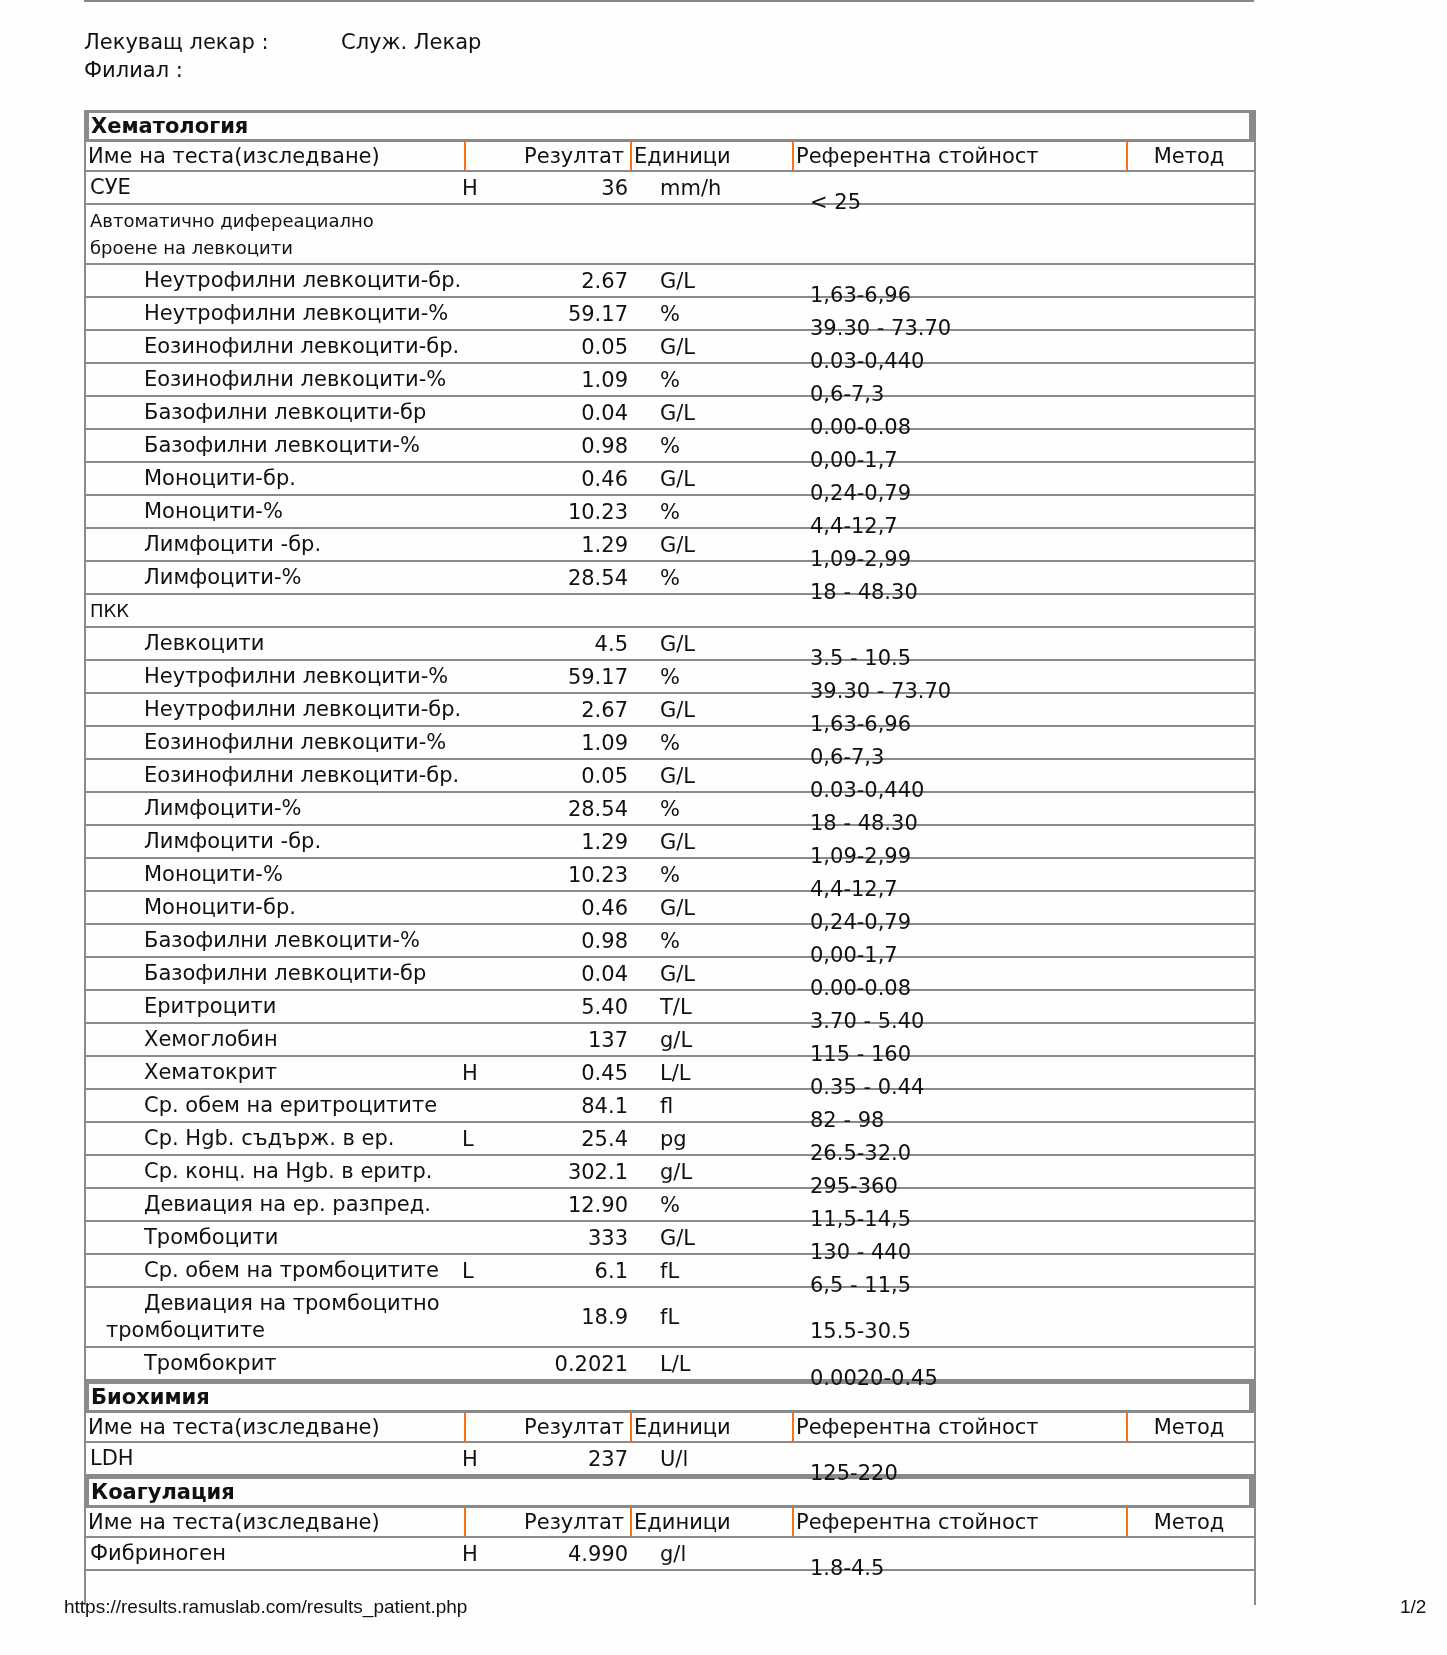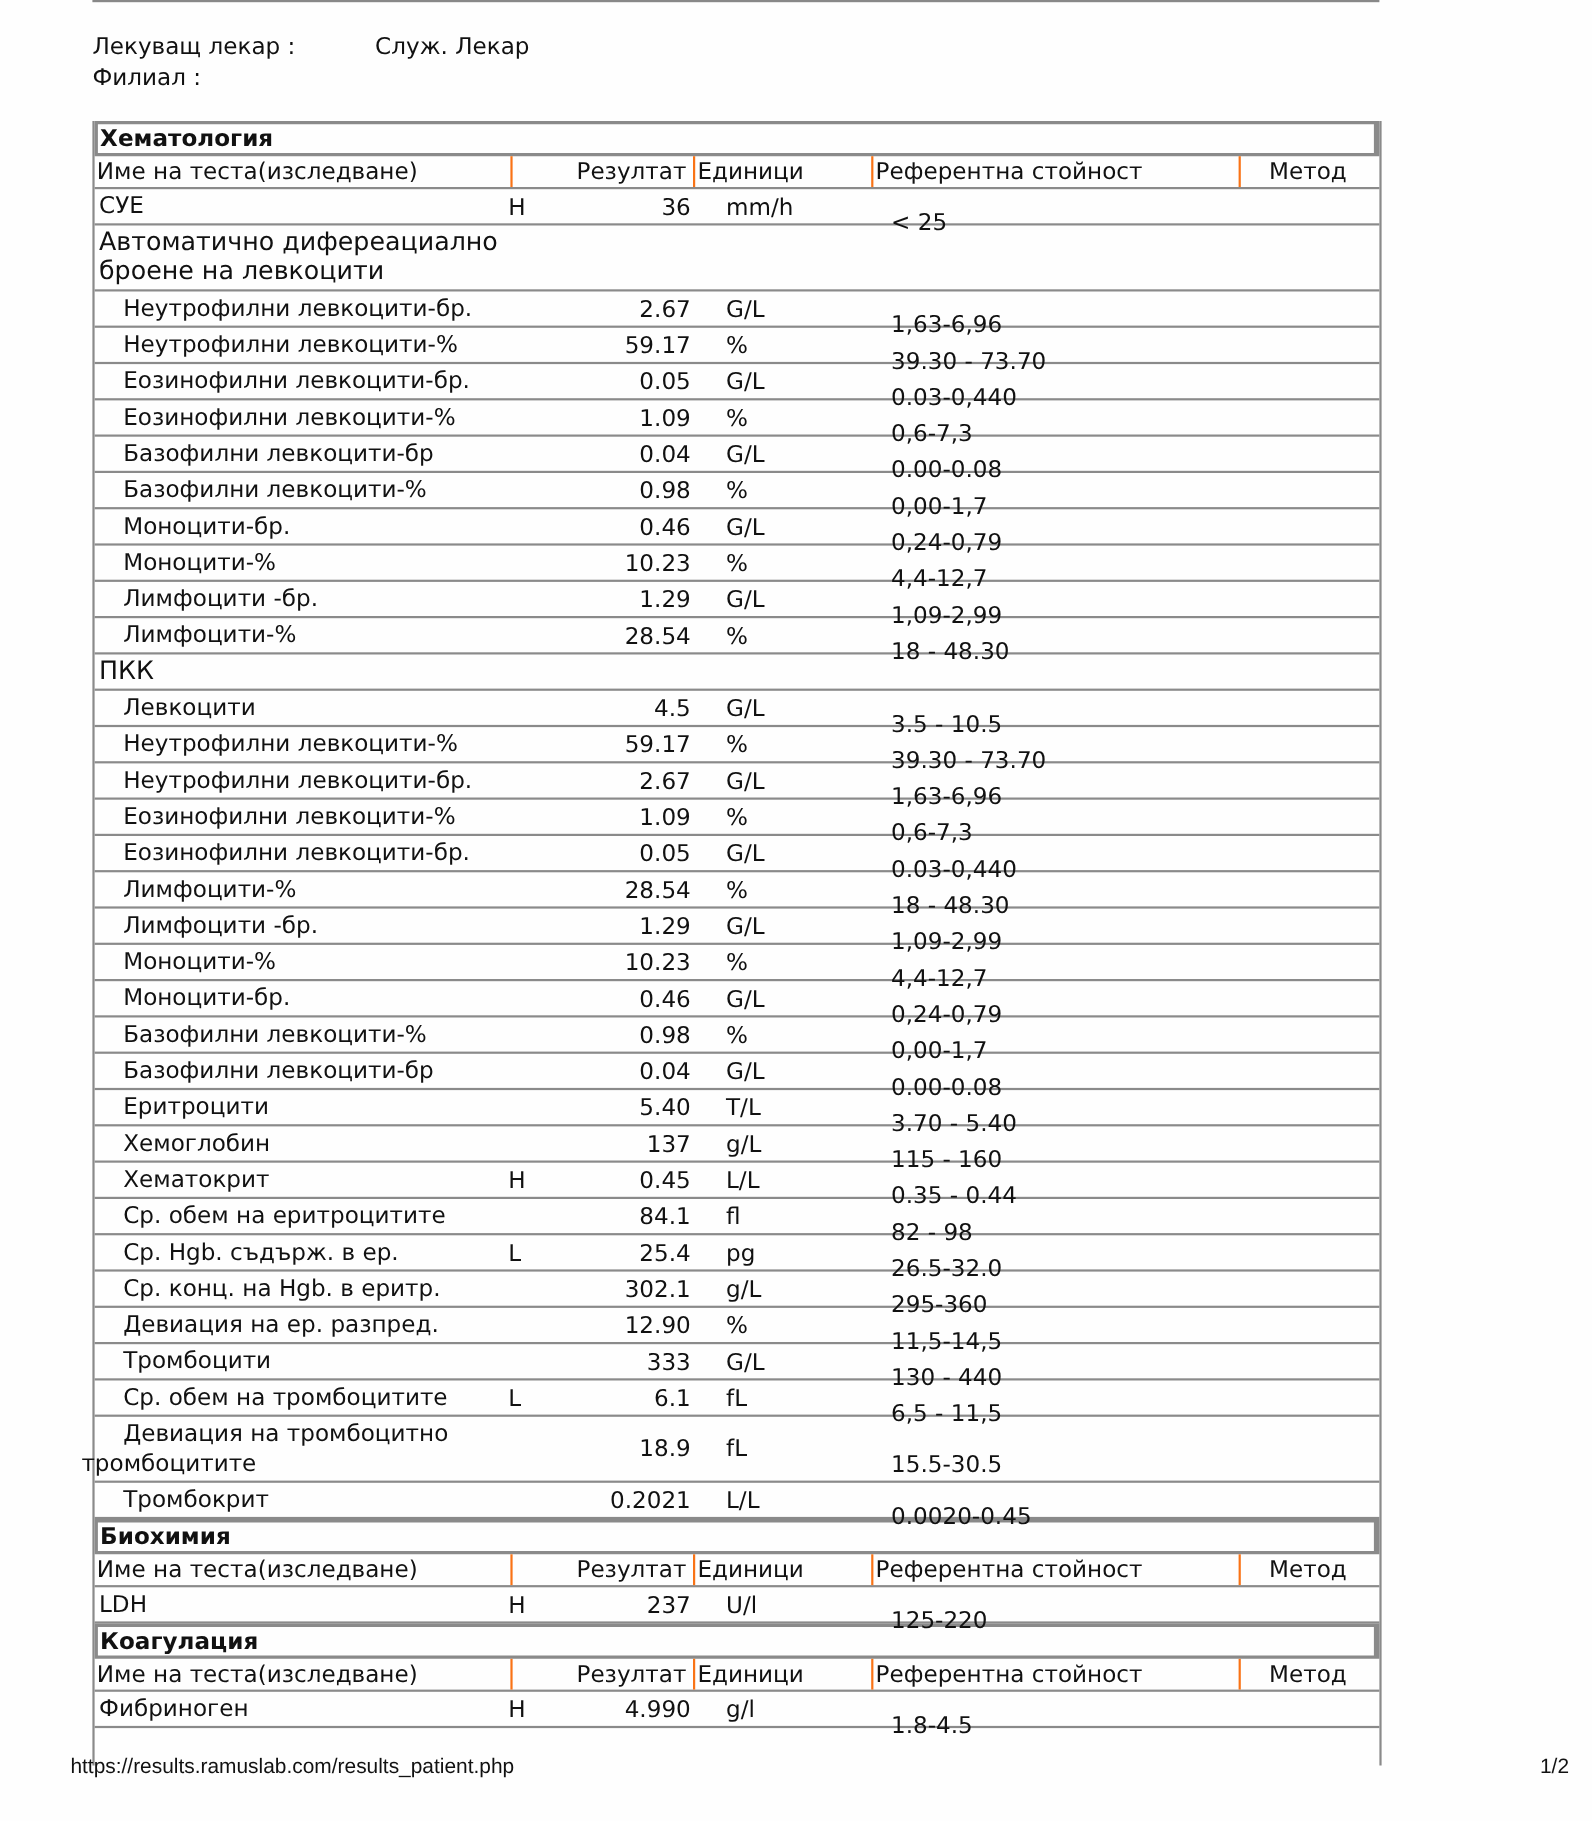--- a/index.html
+++ b/index.html
@@ -19,27 +19,27 @@
   .hdr > div:last-child { border-right: none; }
   .c-name { width: 380px; }
   .c-res { width: 166px; text-align: right; padding-right: 6px; }
   .c-unit { width: 162px; }
   .c-ref { width: 334px; }
   .c-meth { width: 120px; text-align: center; }
   .row { display: flex; font-size: 21px; border-bottom: 2px solid #8a8a8a;
          height: 31px; align-items: center; }
   .row.tall { height: 58px; }
   .row .name { width: 376px; padding-left: 4px; box-sizing: border-box; line-height: 27px; }
-  .row .name.ind { padding-left: 26px; }
+  .row .name.ind { padding-left: 58px; }
   .row .flag { width: 20px; }
   .row .res { width: 150px; text-align: right; padding-right: 4px; box-sizing: border-box; }
   .row .unit { width: 166px; padding-left: 28px; box-sizing: border-box; }
   .row .ref { width: 334px; padding-left: 12px; box-sizing: border-box; margin-top: 28px; }
   .row .meth { width: 120px; }
-  .grp { font-size: 23px; border-bottom: 2px solid #8a8a8a; padding-left: 4px; line-height: 27px; padding-top: 2px; padding-bottom: 2px; }
+  .grp { font-size: 18px; border-bottom: 2px solid #8a8a8a; padding-left: 4px; line-height: 27px; padding-top: 2px; padding-bottom: 2px; }
   .multiline .l2 { margin-left: -38px; display: block; }
   .tail { height: 34px; }
   .footer-url { position: absolute; left: 64px; top: 1596px; font-family: "Liberation Sans", sans-serif; font-size: 19px; }
   .footer-page { position: absolute; left: 1400px; top: 1596px; font-family: "Liberation Sans", sans-serif; font-size: 19px; }
 </style>
 </head>
 <body>
 
 <div class="top-rule"></div>
 

